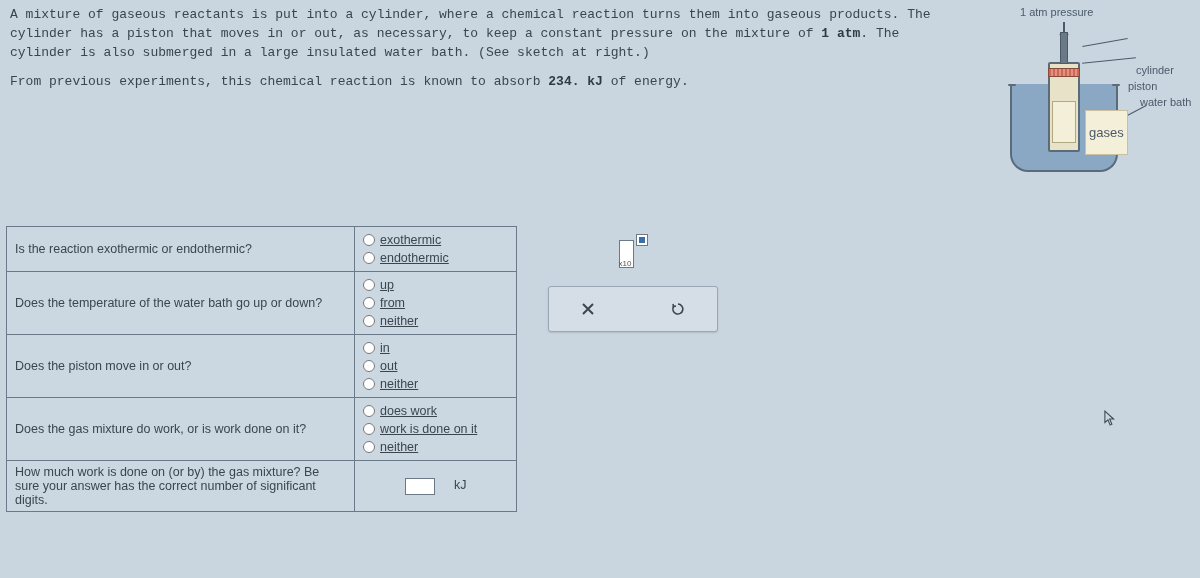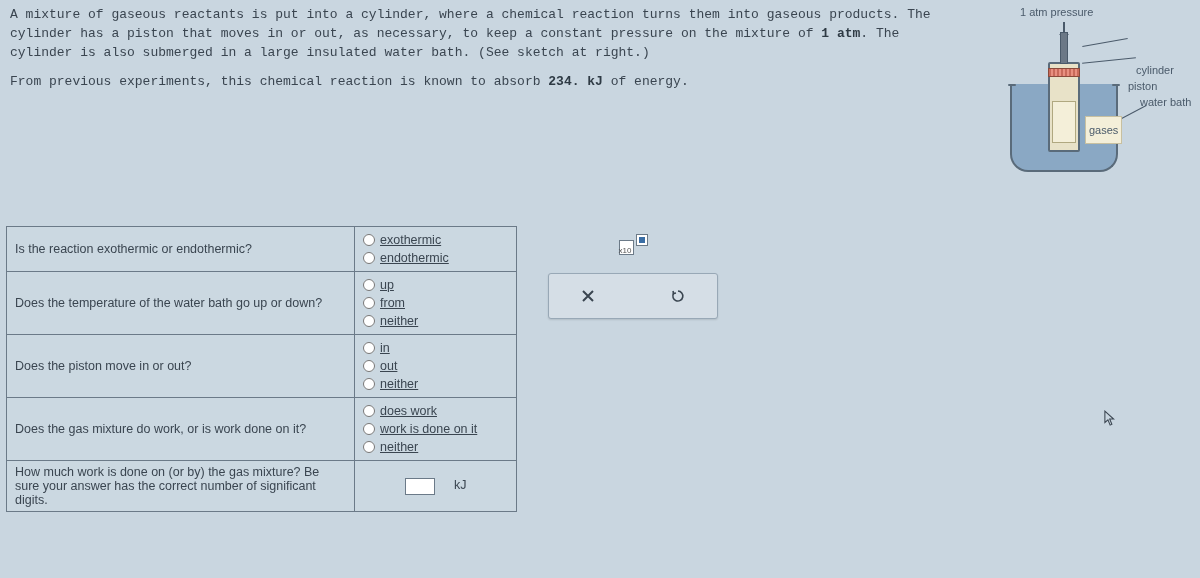--- a/index.html
+++ b/index.html
@@ -60,21 +60,21 @@
   .acol { width: 162px; }
   .opt { display: flex; align-items: center; gap: 5px; padding: 2px 0; text-decoration: underline; }
   .opt input[type=radio] { width: 12px; height: 12px; }
   .inputbox {
     width: 30px; height: 17px; border: 1px solid #6b7a88; background: #fff; display: inline-block; vertical-align: middle;
   }
   .toolbar {
     position: absolute; left: 548px; top: 226px; width: 170px; height: 120px;
   }
   .tool-top { display:flex; justify-content:center; gap:2px; padding: 14px 0 18px 0; }
-  .sq { width: 15px; height: 15px; border: 1px solid #6b7a88; background:#fff; position:relative; }
+  .sq { width: 15px; height: 28px; border: 1px solid #6b7a88; background:#fff; position:relative; }
   .sq.small { width:12px; height:12px; margin-top:-6px; }
   .sq.small::after { content:""; position:absolute; inset:2px; background:#3a6ea5; }
   .x10 { font-size:8px; position:absolute; bottom:-1px; right:1px; color:#555; }
   .tool-row {
     display: flex; justify-content: space-between; padding: 8px 18px;
     background: #d5dee6; border: 1px solid #98a8b6; border-radius: 3px;
     box-shadow: 0 1px 2px rgba(0,0,0,0.12);
   }
   .tbtn {
     width: 42px; height: 28px; display:flex; align-items:center; justify-content:center;
@@ -102,21 +102,21 @@
   <span class="dlabel" style="left:166px; top:58px;">cylinder</span>
   <span class="dlabel" style="left:170px; top:90px;">water bath</span>
   <div class="leader" style="left:112px; top:36px; width:46px; transform:rotate(-10deg);"></div>
   <div class="leader" style="left:112px; top:54px; width:54px; transform:rotate(-6deg);"></div>
   <div class="leader" style="left:148px; top:106px; width:30px; transform:rotate(-28deg);"></div>
   <div class="beaker"></div>
   <div class="cyl"></div>
   <div class="piston-rod"></div>
   <div class="piston-head"></div>
   <div class="gases-box"></div>
-  <span class="dlabel" style="left:115px; top:110px; background:#f4efd9; padding:7px 3px; border:1px solid #c8c0a0; font-size:11px;">gases</span>
+  <span class="dlabel" style="left:115px; top:104px; background:#f4efd9; padding:14px 3px; border:1px solid #c8c0a0; font-size:13px;">gases</span>
 </div>
 
 <svg class="cursor-icon" viewBox="0 0 16 20">
   <path d="M1 1 L1 14 L4.5 11 L7 17 L9 16 L6.5 10 L11 10 Z" fill="none" stroke="#3a4550" stroke-width="1.2"></path>
 </svg>
 
 <table class="qtable">
   <tbody>
       <tr>
     <td class="qcol">Is the reaction exothermic or endothermic?</td>

